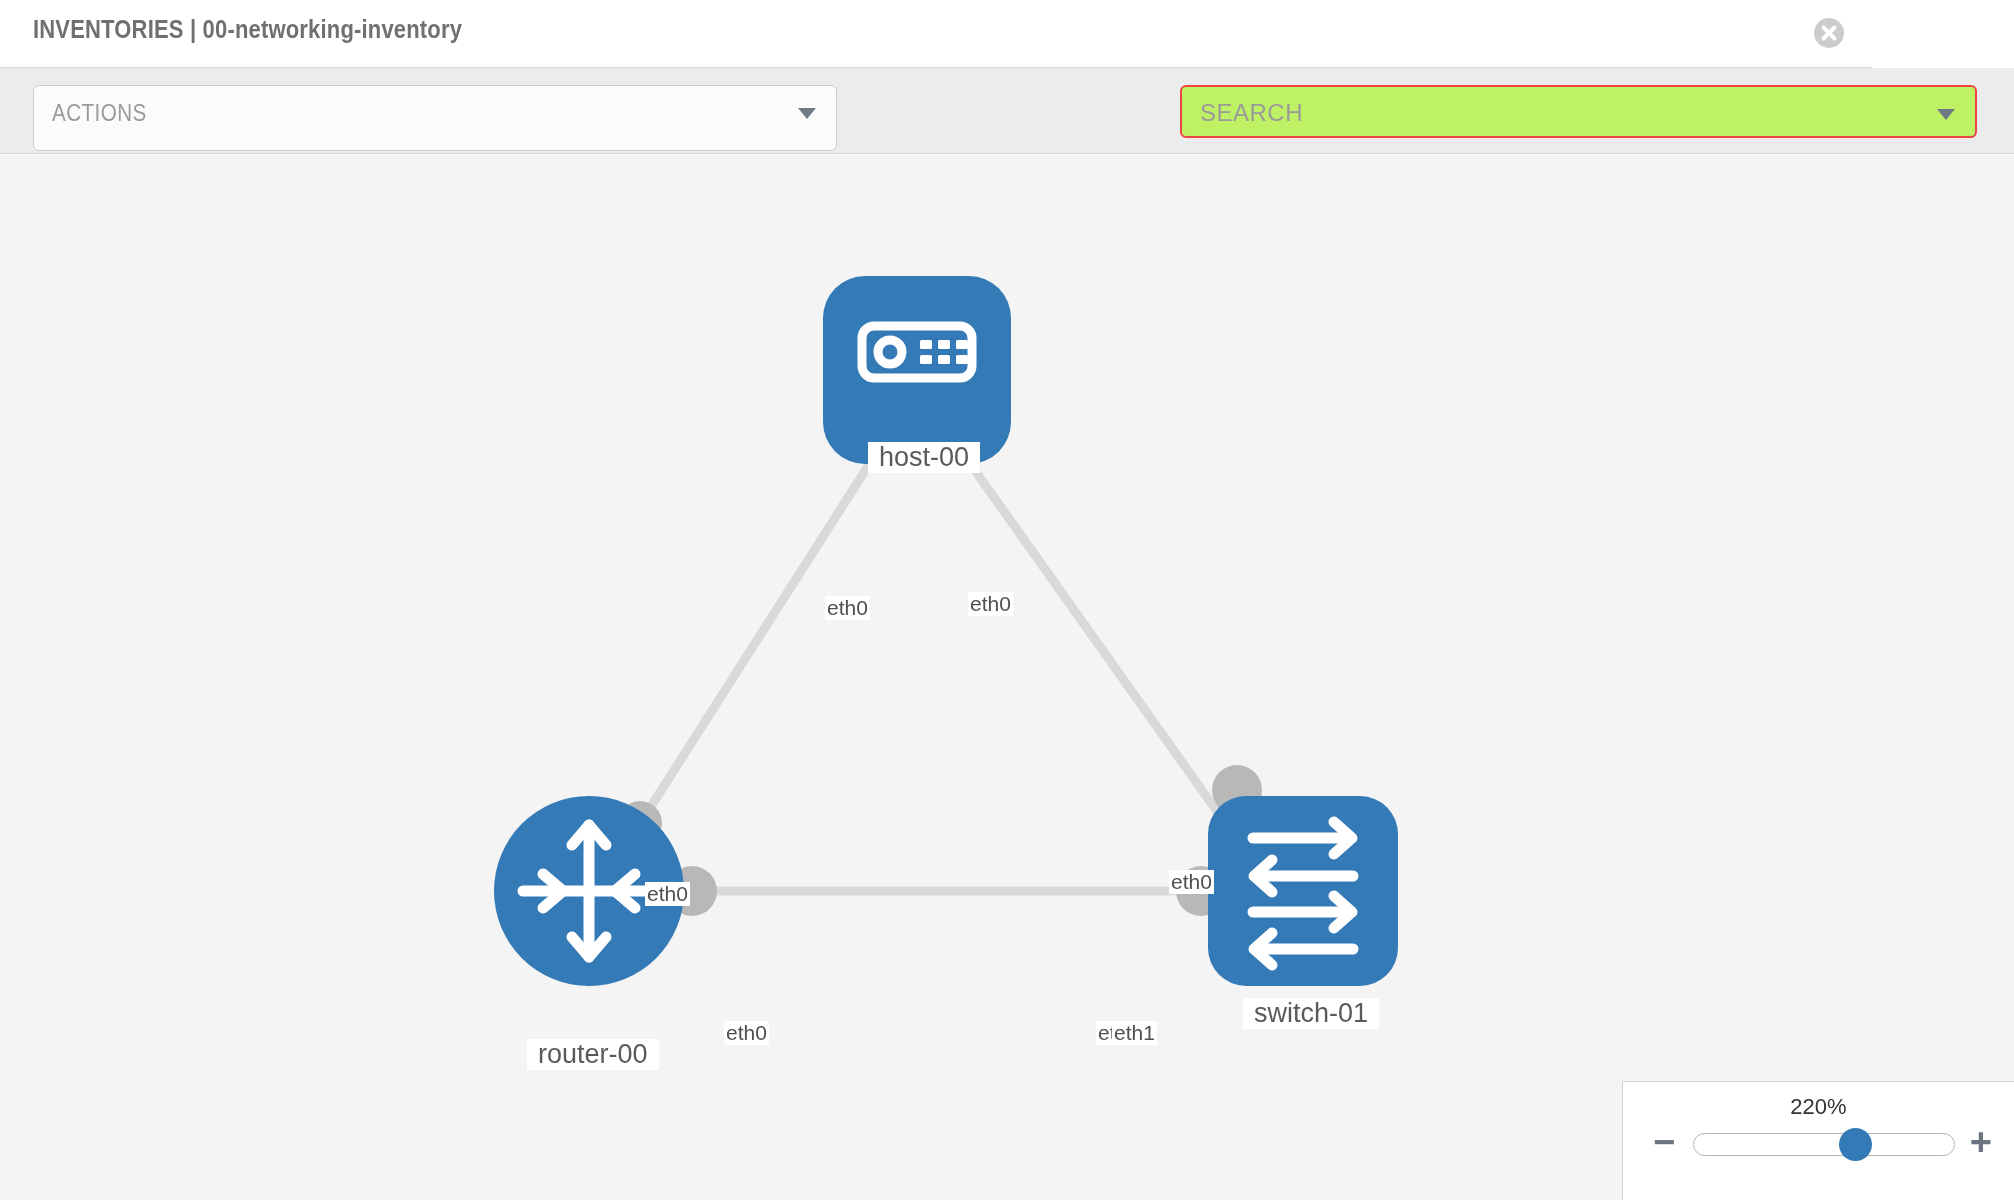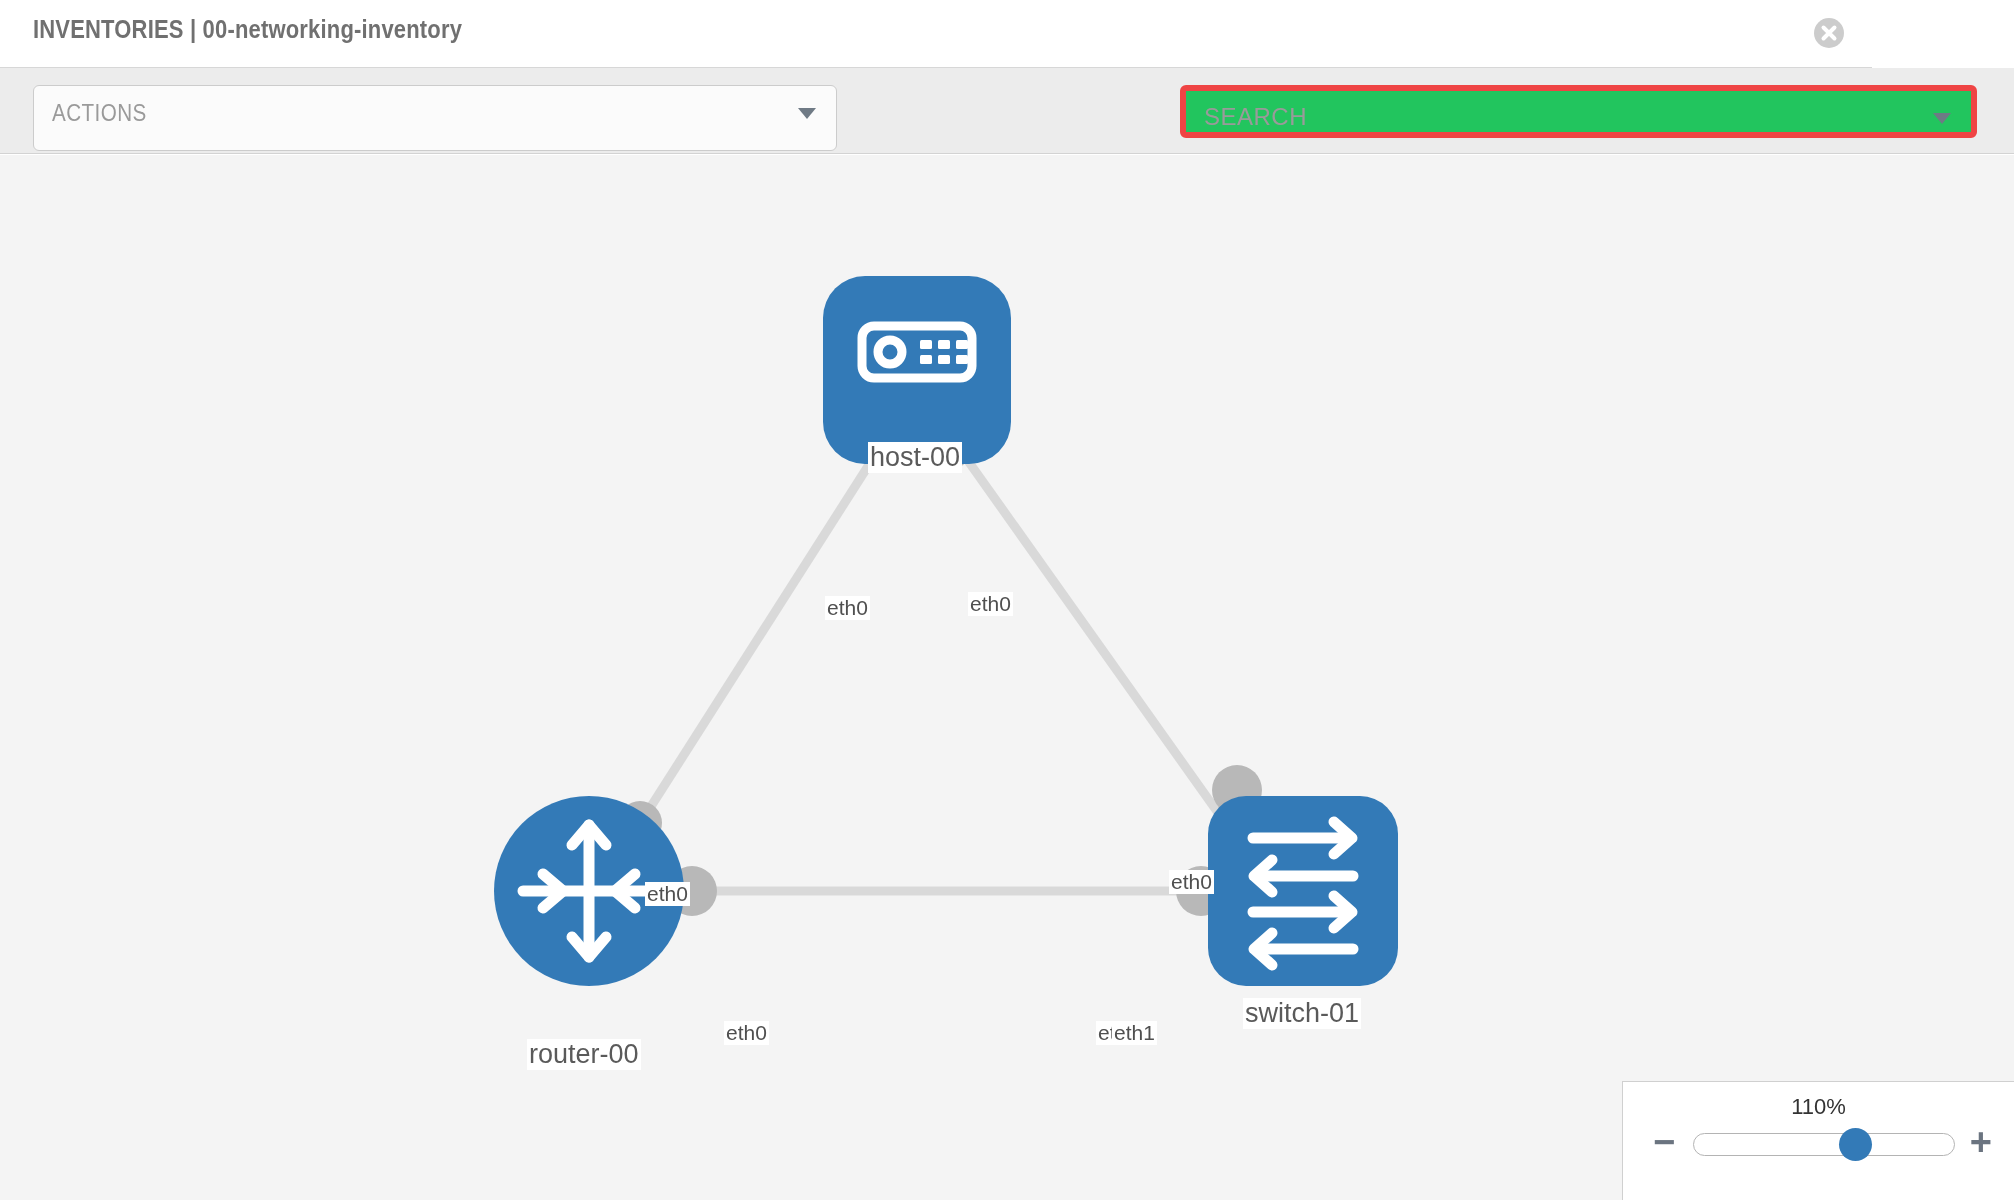--- a/index.html
+++ b/index.html
@@ -83,22 +83,22 @@
     width: 40px; height: 40px;
     cursor: pointer;
   }
   #wrench-icon { left: 1046px; }
   #key-icon    { left: 1115px; }
 
   .search-box {
     position: absolute;
     left: 1180px; top: 17px;
     width: 797px; height: 53px;
-    background: #22c55e;
-    border: 6px solid #ef4444;
+    background: #bef264;
+    border: 2px solid #ef4444;
     border-radius: 6px;
   }
   .search-input {
     position: absolute;
     left: 16px; top: 0;
     width: 700px; height: 51px;
     border: none;
     outline: none;
     background: transparent;
     font-family: "Liberation Sans", sans-serif;
@@ -123,21 +123,21 @@
     left: 0; top: 0;
     width: 2014px; height: 1045px;
     display: block;
   }
 
   .node-label {
     position: absolute;
     font-size: 27px;
     color: #5a5a5a;
     background: #ffffff;
-    padding: 0 2px;
+    padding: 0 11px;
     white-space: nowrap;
   }
   .iface-label {
     position: absolute;
     font-size: 21px;
     color: #4f4f4f;
     background: #ffffff;
     padding: 0 2px;
     white-space: nowrap;
   }
@@ -313,21 +313,21 @@
     <span class="iface-label" style="left:724px; top:866px;">eth0</span>
     <span class="iface-label" style="left:1096px; top:866px;">eth0</span>
     <span class="iface-label" style="left:1112px; top:866px;">eth1</span>
 
     <span class="node-label" style="left:868px; top:287px;">host-00</span>
     <span class="node-label" style="left:527px; top:843px;margin-top:41px;">router-00</span>
     <span class="node-label" style="left:1243px; top:843px;">switch-01</span>
   </div>
 
   <div class="zoom-panel">
-    <div class="zoom-value">110%</div>
+    <div class="zoom-value">220%</div>
     <div class="zoom-minus">−</div>
     <div class="zoom-track">
       <div class="zoom-thumb" id="zoom-thumb" style="left: 144.7px;"></div>
     </div>
     <div class="zoom-plus">+</div>
   </div>
 
 </div>
 
 </body></html>

